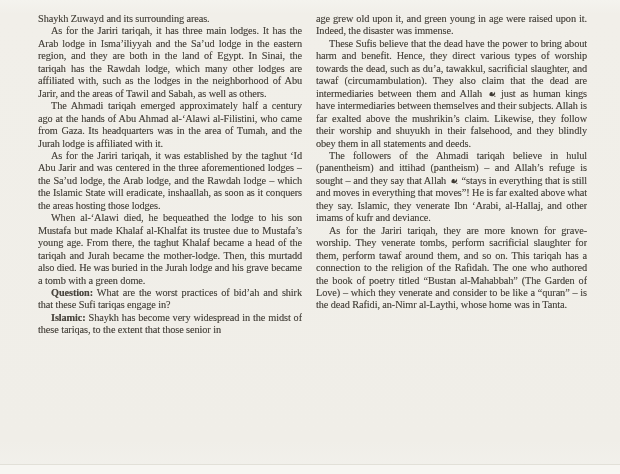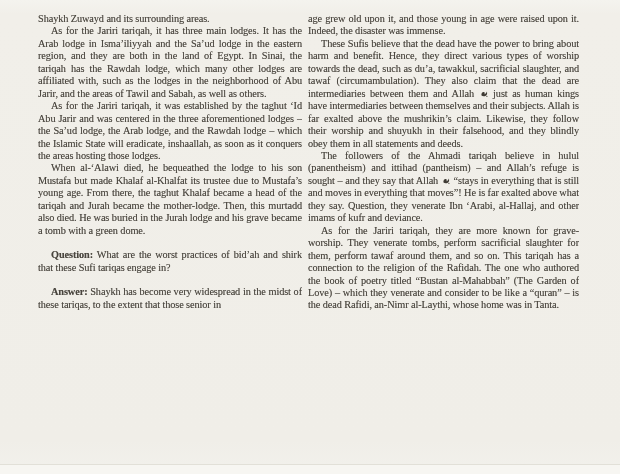--- a/index.html
+++ b/index.html
@@ -16,36 +16,36 @@
     height: 474px;
     background: linear-gradient(180deg, #f4f3ee 0px, #f1efe9 14px, #f0eee8 440px, #f2f1ec 100%);
     font-family: "Liberation Serif", "DejaVu Serif", serif;
     color: #49453e;
   }
   .columns {
     position: absolute;
     left: 38px;
     top: 13px;
     display: flex;
-    gap: 6px;
+    gap: 14px;
   }
   .col {
     width: 264px;
     height: 450px;
     overflow: hidden;
     text-align: justify;
     font-size: 10.3px;
     line-height: 12.45px;
     letter-spacing: -0.1px;
     text-shadow: 0 0 0.6px rgba(73, 69, 62, 0.5);
   }
   .col.right { width: 271px; }
   .para { margin: 0; padding: 0; }
   .para.indent { text-indent: 13px; }
-  .para.gap { margin-top: 12px; }
+  .para.gap { }
   .lead { font-weight: bold; }
   .honorific {
     display: inline-block;
     width: 8px;
     height: 8px;
     color: #3e3a33;
     vertical-align: -1px;
     margin: 0 1px;
   }
   .honorific svg { display: block; width: 100%; height: 100%; }
@@ -61,35 +61,36 @@
 </style>
 </head>
 <body>
 
 <div class="page">
   <div class="columns">
 
     <div class="col">
       <p class="para">Shaykh Zuwayd and its surrounding areas.</p>
       <p class="para indent">As for the Jariri tariqah, it has three main lodges. It has the Arab lodge in Isma’iliyyah and the Sa’ud lodge in the eastern region, and they are both in the land of Egypt. In Sinai, the tariqah has the Rawdah lodge, which many other lodges are affiliated with, such as the lodges in the neighborhood of Abu Jarir, and the areas of Tawil and Sabah, as well as others.</p>
+      <p class="para indent">The Ahmadi tariqah emerged approximately half a century ago at the hands of Abu Ahmad al-‘Alawi al-Filistini, who came from Gaza. Its headquarters was in the area of Tumah, and the Jurah lodge is affiliated with it.</p>
       <p class="para indent">As for the Jariri tariqah, it was established by the taghut ‘Id Abu Jarir and was centered in the three aforementioned lodges – the Sa’ud lodge, the Arab lodge, and the Rawdah lodge – which the Islamic State will eradicate, inshaallah, as soon as it conquers the areas hosting those lodges.</p>
       <p class="para indent">When al-‘Alawi died, he bequeathed the lodge to his son Mustafa but made Khalaf al-Khalfat its trustee due to Mustafa’s young age. From there, the taghut Khalaf became a head of the tariqah and Jurah became the mother-lodge. Then, this murtadd also died. He was buried in the Jurah lodge and his grave became a tomb with a green dome.</p>
       <p class="para indent gap"><span class="lead">Question:</span><span> What are the worst practices of bid’ah and shirk that these Sufi tariqas engage in?</span></p>
-      <p class="para indent gap"><span class="lead">Answer:</span><span> Shaykh has become very widespread in the midst of these tariqas, to the extent that those senior in</span></p>
+      <p class="para indent gap"><span class="lead">Islamic:</span><span> Shaykh has become very widespread in the midst of these tariqas, to the extent that those senior in</span></p>
     </div>
 
     <div class="col right">
-      <p class="para">age grew old upon it, and those young in age were raised upon it. Indeed, the disaster was immense.</p>
+      <p class="para">age grew old upon it, and green young in age were raised upon it. Indeed, the disaster was immense.</p>
       <p class="para indent"><span>These Sufis believe that the dead have the power to bring about harm and benefit. Hence, they direct various types of worship towards the dead, such as du’a, tawakkul, sacrificial slaughter, and tawaf (circumambulation). They also claim that the dead are intermediaries between them and Allah </span><span class="honorific"><svg viewBox="0 0 16 16" aria-hidden="true">
               <path d="M3 11 C2 7 5 3 8 4 C10 4.7 10 7 8.5 8.5 C11 8 13 5.5 13.5 3 C15 6 14.5 9.5 11.5 11.5 C9 13.2 5 13 3 11 Z" fill="currentColor"></path>
               <circle cx="13.8" cy="12.6" r="1.2" fill="currentColor"></circle>
             </svg></span><span> just as human kings have intermediaries between themselves and their subjects. Allah is far exalted above the mushrikin’s claim. Likewise, they follow their worship and shuyukh in their falsehood, and they blindly obey them in all statements and deeds.</span></p>
       <p class="para indent"><span>The followers of the Ahmadi tariqah believe in hulul (panentheism) and ittihad (pantheism) – and Allah’s refuge is sought – and they say that Allah </span><span class="honorific"><svg viewBox="0 0 16 16" aria-hidden="true">
               <path d="M3 11 C2 7 5 3 8 4 C10 4.7 10 7 8.5 8.5 C11 8 13 5.5 13.5 3 C15 6 14.5 9.5 11.5 11.5 C9 13.2 5 13 3 11 Z" fill="currentColor"></path>
               <circle cx="13.8" cy="12.6" r="1.2" fill="currentColor"></circle>
-            </svg></span><span> “stays in everything that is still and moves in everything that moves”! He is far exalted above what they say. Question, they venerate Ibn ‘Arabi, al-Hallaj, and other imams of kufr and deviance.</span></p>
+            </svg></span><span> “stays in everything that is still and moves in everything that moves”! He is far exalted above what they say. Islamic, they venerate Ibn ‘Arabi, al-Hallaj, and other imams of kufr and deviance.</span></p>
       <p class="para indent">As for the Jariri tariqah, they are more known for grave-worship. They venerate tombs, perform sacrificial slaughter for them, perform tawaf around them, and so on. This tariqah has a connection to the religion of the Rafidah. The one who authored the book of poetry titled “Bustan al-Mahabbah” (The Garden of Love) – which they venerate and consider to be like a “quran” – is the dead Rafidi, an-Nimr al-Laythi, whose home was in Tanta.</p>
     </div>
 
   </div>
 
   <div class="bottom-edge"></div>
 </div>
 
 </body></html>

